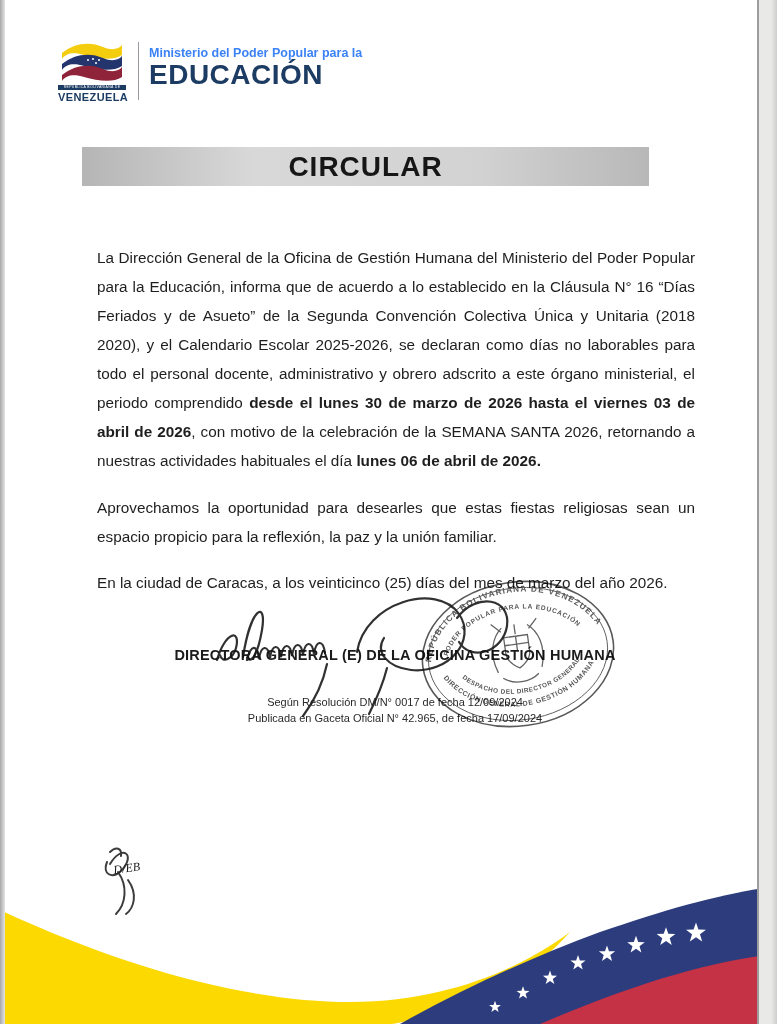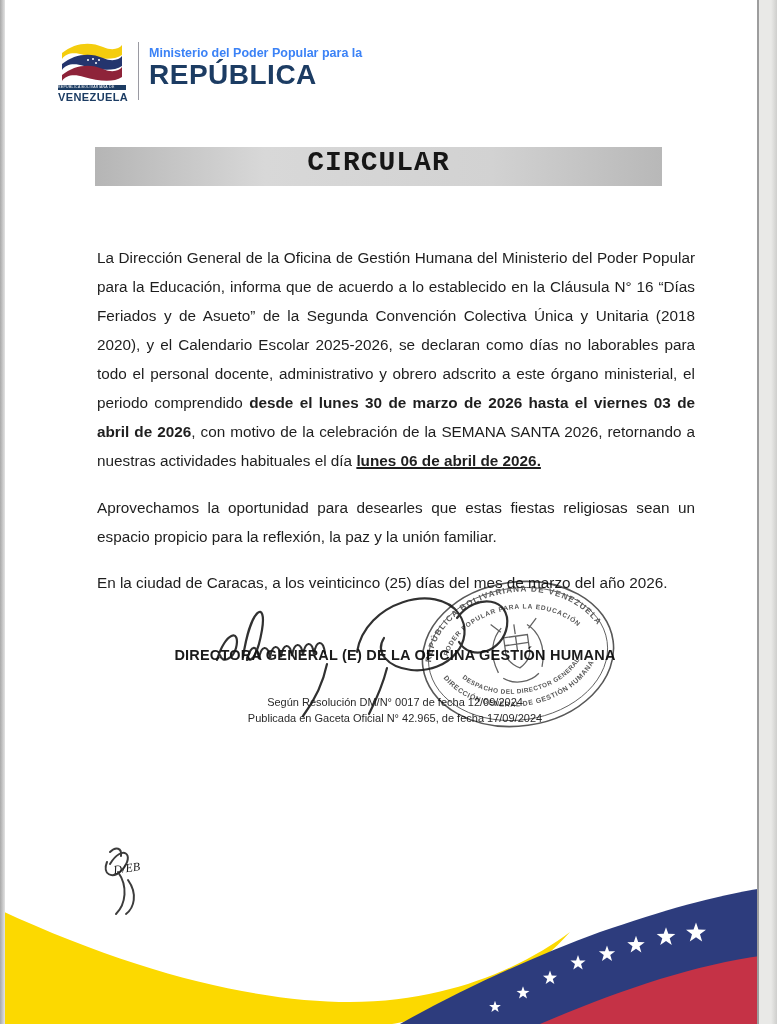--- a/index.html
+++ b/index.html
@@ -7,44 +7,44 @@
     position:relative;width:777px;height:1024px;background:#ffffff;
     font-family:"Liberation Sans",sans-serif;overflow:hidden;
   }
   
   .edge-left{position:absolute;left:0;top:0;width:5px;height:1024px;
     background:linear-gradient(90deg,#a8a8a8,#e3e3e3);z-index:60;}
   .edge-right{position:absolute;right:0;top:0;width:20px;height:1024px;
     background:linear-gradient(90deg,#9d9d9d 0 2px,#e9e9e7 2px 70%,#cfcfcd);z-index:60;}
   
   .header{position:absolute;left:58px;top:40px;display:flex;align-items:flex-start;}
-  .logo{width:68px;text-align:left;}
+  .logo{width:68px;text-align:center;}
   .logo svg{display:block;}
   .logo-strip{display:block;background:#1c3c63;color:#fff;font-size:3.5px;
     line-height:5px;letter-spacing:.3px;margin-top:1px;white-space:nowrap;overflow:hidden;}
   .logo-country{display:block;color:#1c3c63;font-weight:bold;font-size:11px;
     letter-spacing:.4px;margin-top:1px;}
   .divider{width:1px;height:58px;background:#9a9aa2;margin:2px 10px 0 12px;}
   .ministry{padding-top:6px;}
   .ministry-pre{display:block;color:#3b82f6;font-size:12.5px;font-weight:bold;line-height:14px;}
   .ministry-name{display:block;color:#1c3c63;font-size:28px;font-weight:bold;
     letter-spacing:.5px;line-height:30px;}
   
-  .banner{position:absolute;left:95px;top:147px;width:567px;height:39px;
+  .banner{position:absolute;left:82px;top:147px;width:567px;height:39px;
     background:linear-gradient(90deg,#b5b5b5,#d8d8d8 30%,#d2d2d2 70%,#b8b8b8);
-    display:flex;justify-content:center;font-family:Liberation Mono, monospace;}
+    display:flex;align-items:center;justify-content:center;}
   .banner-title{font-size:28px;font-weight:bold;color:#161616;letter-spacing:1px;}
   
   .bodytext{position:absolute;left:97px;width:598px;color:#1e1e1e;
     font-size:15.3px;line-height:29px;text-align:justify;}
   .p1{top:228px;}
   .p2{top:478px;}
   .p3{top:553px;text-align:left;}
   .b{font-weight:bold;}
-  .bu{font-weight:bold;text-decoration:underline;text-decoration-thickness:1.5px;}
+  .bu{font-weight:bold;text-decoration-thickness:1.5px;}
   
   .sigblock{position:absolute;left:155px;top:645px;width:480px;text-align:center;color:#1b1b1b;}
   .sig-name{font-size:13.5px;font-weight:bold;letter-spacing:.3px;line-height:19px;}
   .sig-title{font-size:14.5px;font-weight:bold;letter-spacing:.2px;line-height:21px;}
   .sig-res{font-size:11px;line-height:16px;color:#2a2a2a;margin-top:28px;}
   .sig-gaz{font-size:11px;line-height:16px;color:#2a2a2a;}
   .sig-svg{position:absolute;left:205px;top:580px;z-index:22;}
   .stamp{position:absolute;left:418px;top:578px;z-index:20;transform:rotate(-8deg);
     mix-blend-mode:multiply;opacity:.92;}
   .initials-svg{position:absolute;left:88px;top:838px;z-index:10;}
@@ -66,21 +66,21 @@
           <circle cx="41" cy="20" r="1" fill="#fff"></circle>
         <circle cx="30" cy="20" r="1" fill="#fff"></circle>
           <circle cx="38" cy="23" r="1" fill="#fff"></circle>
       </svg>
       <span class="logo-strip">REPÚBLICA BOLIVARIANA DE</span>
       <span class="logo-country">VENEZUELA</span>
     </div>
     <div class="divider"></div>
     <div class="ministry">
       <span class="ministry-pre">Ministerio del Poder Popular para la</span>
-      <span class="ministry-name">REPÚBLICA</span>
+      <span class="ministry-name">EDUCACIÓN</span>
     </div>
   </div>
 
   <div class="banner">
     <span class="banner-title">CIRCULAR</span>
   </div>
 
   <p class="bodytext p1"><span>La Dirección General de la Oficina de Gestión Humana del Ministerio del Poder Popular para la Educación, informa que de acuerdo a lo establecido en la Cláusula N° 16 “Días Feriados y de Asueto” de la Segunda Convención Colectiva Única y Unitaria (2018 2020), y el Calendario Escolar 2025-2026, se declaran como días no laborables para todo el personal docente, administrativo y obrero adscrito a este órgano ministerial, el periodo comprendido </span><span class="b">desde el lunes 30 de marzo de 2026 hasta el viernes 03 de abril de 2026</span><span>, con motivo de la celebración de la SEMANA SANTA 2026, retornando a nuestras actividades habituales el día </span><span class="bu">lunes 06 de abril de 2026.</span></p>
 
   <p class="bodytext p2">Aprovechamos la oportunidad para desearles que estas fiestas religiosas sean un espacio propicio para la reflexión, la paz y la unión familiar.</p>

